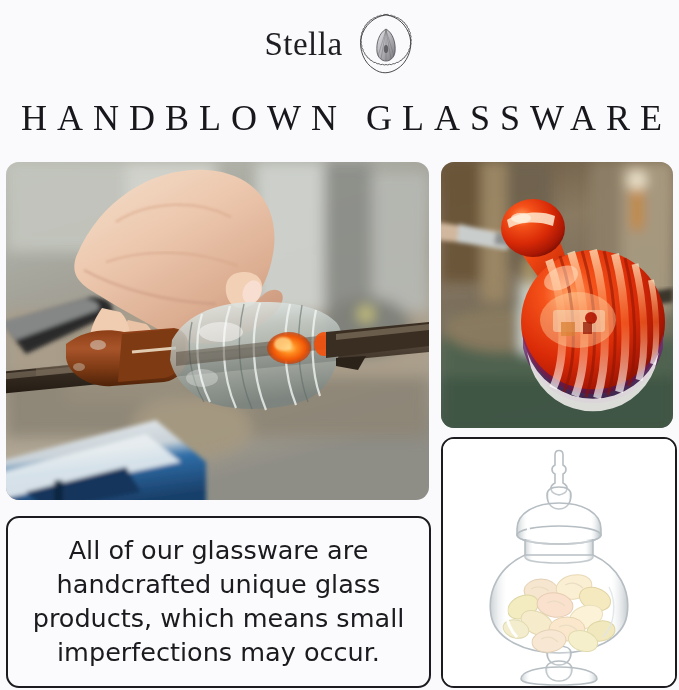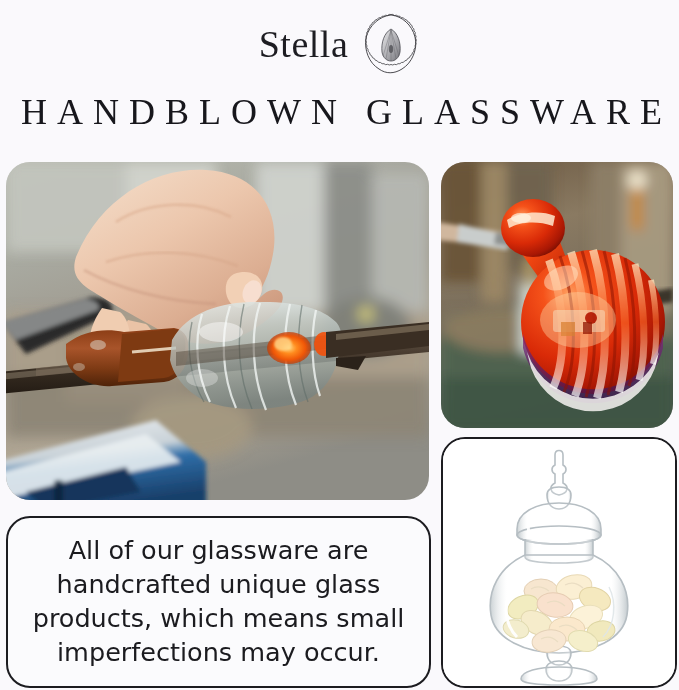--- a/index.html
+++ b/index.html
@@ -18,21 +18,21 @@
   
   .brand {
     height: 88px;
     display: flex;
     align-items: center;
     justify-content: center;
     gap: 14px;
   }
   .brand-word {
     font-family: "Liberation Serif", serif;
-    font-size: 38px;
+    font-size: 33px;
     font-weight: 400;
     color: #1d1d22;
     letter-spacing: 0.5px;
     line-height: 1;
   }
   .brand-emblem {
     width: 58px;
     height: 62px;
     display: block;
   }
@@ -40,34 +40,34 @@
   
   .headline {
     text-align: center;
     font-family: "Liberation Serif", serif;
     font-size: 36px;
     font-weight: 400;
     color: #17171c;
     letter-spacing: 10px;
     padding-left: 14px;
     line-height: 1;
-    margin-top: 6px;
+    margin-top: 12px;
   }
 
   
   .gallery {
     position: absolute;
     left: 0;
     top: 160px;
     width: 679px;
     height: 530px;
   }
   .panel {
     position: absolute;
-    border-radius: 24px;
+    border-radius: 13px;
     overflow: hidden;
   }
 
   .panel-main   { left: 6px;   top: 2px;   width: 423px; height: 338px; }
   .panel-sphere { left: 441px; top: 2px;   width: 232px; height: 266px; }
   .panel-jar    { left: 441px; top: 277px; width: 232px; height: 247px;
                   background: #ffffff; border: 2px solid #1c1c20; }
   .panel-note   { left: 6px;   top: 356px; width: 421px; height: 168px;
                   background: #fbfbfd; border: 2px solid #1c1c20; }
 

